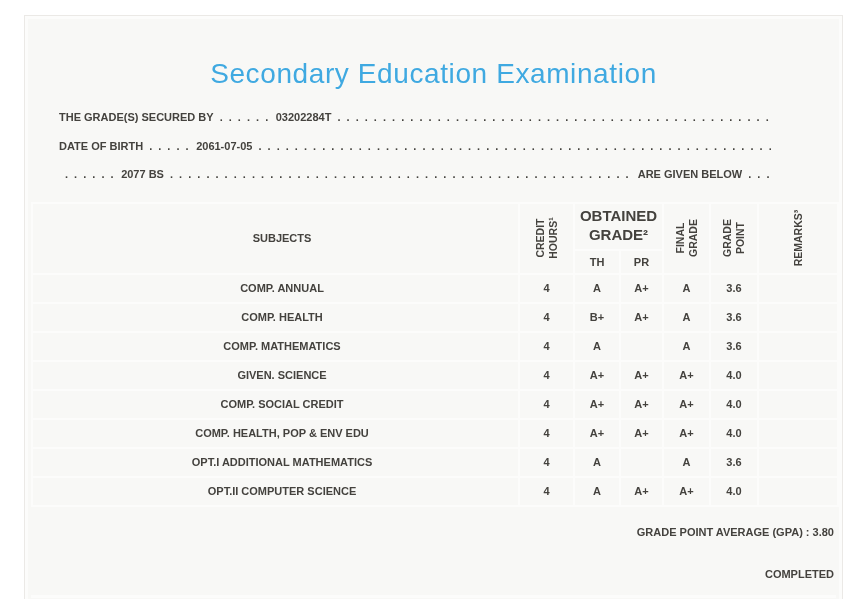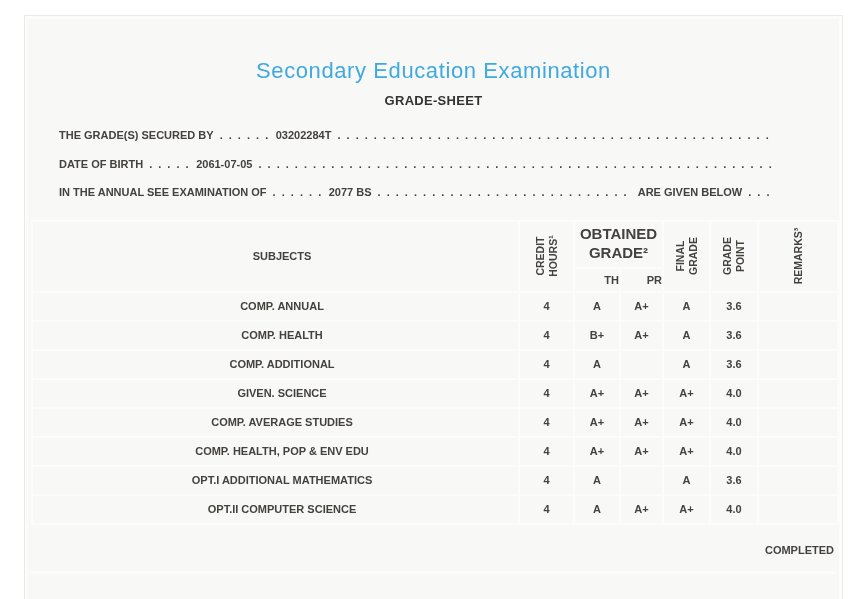--- a/index.html
+++ b/index.html
@@ -19,21 +19,21 @@
   .doc-card {
     position: absolute; left: 24px; top: 15px;
     width: 819px; height: 610px;
     background: var(--card-bg);
     border: 1px solid var(--card-border);
     box-shadow: inset 0 0 0 3px var(--grid-white);
   }
   .content { padding: 0 6px; }
   .doc-title {
     margin-top: 42px; text-align: center;
-    font-size: 22px; font-weight: 400; letter-spacing: 0.6px;
+    font-size: 28px; font-weight: 400; letter-spacing: 0.6px;
     color: var(--title-blue);
   }
   .doc-subtitle {
     margin-top: 9px; text-align: center;
     font-size: 13px; font-weight: bold; letter-spacing: 0.3px;
     color: var(--subtitle-dark);
   }
   .info { margin: 13px 26px 0 28px; }
   .info-line {
     display: flex; align-items: center;
@@ -53,67 +53,65 @@
   table.grades {
     width: 100%; margin-top: 13px;
     border-collapse: collapse; table-layout: fixed;
   }
   .grades th, .grades td {
     border: 2px solid var(--grid-white);
     font-size: 11px; font-weight: bold; color: var(--text-dark);
     text-align: center; padding: 0; overflow: hidden;
   }
   .grades thead tr.main-hdr th { height: 47px; }
-  .grades thead tr.sub-hdr th { height: 24px; text-align: right; }
+  .grades thead tr.sub-hdr th { height: 24px; }
   .grades td { height: 29px; }
   th.subjects-hdr, td.subject-cell { text-align: center; padding-left: 13px; }
   th.obtained-hdr { white-space: pre-line; line-height: 1.25; font-size: 15px; }
   th.rot { position: relative; }
   th.rot .rot-inner {
     position: absolute; left: 50%; top: 50%;
     transform: translate(-50%, -50%) rotate(-90deg);
     white-space: pre-line; line-height: 1.2; text-align: center;
     width: 66px; font-size: 10.5px;
   }
   .footer {
     margin: 19px 2px 0 0;
     text-align: right;
     font-size: 11px; font-weight: bold; color: var(--text-dark);
   }
   .footer .gpa-line { height: 16px; }
-  .footer .status-line { margin-top: 15px; height: 16px; }
+  .footer .status-line { margin-top: 26px; height: 16px; }
   .section-sep {
     margin-top: 11px;
     border-top: 3px solid var(--grid-white);
   }
 </style>
 </head>
 <body>
 
 <div class="doc-card">
   <div class="content">
 
     <div class="doc-title">Secondary Education Examination</div>
-    <div class="doc-subtitle">GRADE-SHEET</div>
 
     <div class="info">
       <div class="info-line">
         <span>THE GRADE(S) SECURED BY</span>
         <span class="dots">. . . . . .</span>
         <span>03202284T</span>
         <span class="fill">. . . . . . . . . . . . . . . . . . . . . . . . . . . . . . . . . . . . . . . . . . . . . . . . . . . . . . . . . . . . . . . . . . . . . . . . . . . . . . . .</span>
       </div>
       <div class="info-line">
         <span>DATE OF BIRTH</span>
         <span class="dots">. . . . .</span>
         <span>2061-07-05</span>
         <span class="fill">. . . . . . . . . . . . . . . . . . . . . . . . . . . . . . . . . . . . . . . . . . . . . . . . . . . . . . . . . . . . . . . . . . . . . . . . . . . . . . . .</span>
       </div>
       <div class="info-line">
-        <span>IN THE ANNUAL SEE EXAMINATION OF</span>
         <span class="dots">. . . . . .</span>
         <span>2077 BS</span>
         <span class="fill">. . . . . . . . . . . . . . . . . . . . . . . . . . . . . . . . . . . . . . . . . . . . . . . . . . . . . . . . . . . . . . . .</span>
         <span class="suffix">ARE GIVEN BELOW</span>
         <span class="trail">. . .</span>
       </div>
     </div>
 
     <table class="grades">
       <colgroup>
@@ -164,39 +162,39 @@
         <tr>
           <td class="subject-cell">COMP. HEALTH</td>
           <td>4</td>
           <td>B+</td>
           <td>A+</td>
           <td>A</td>
           <td>3.6</td>
           <td></td>
         </tr>
         <tr>
-          <td class="subject-cell">COMP. ADDITIONAL</td>
+          <td class="subject-cell">COMP. MATHEMATICS</td>
           <td>4</td>
           <td>A</td>
           <td></td>
           <td>A</td>
           <td>3.6</td>
           <td></td>
         </tr>
         <tr>
           <td class="subject-cell">GIVEN. SCIENCE</td>
           <td>4</td>
           <td>A+</td>
           <td>A+</td>
           <td>A+</td>
           <td>4.0</td>
           <td></td>
         </tr>
         <tr>
-          <td class="subject-cell">COMP. AVERAGE STUDIES</td>
+          <td class="subject-cell">COMP. SOCIAL CREDIT</td>
           <td>4</td>
           <td>A+</td>
           <td>A+</td>
           <td>A+</td>
           <td>4.0</td>
           <td></td>
         </tr>
         <tr>
           <td class="subject-cell">COMP. HEALTH, POP &amp; ENV EDU</td>
           <td>4</td>
@@ -221,19 +219,20 @@
           <td>A</td>
           <td>A+</td>
           <td>A+</td>
           <td>4.0</td>
           <td></td>
         </tr>
       </tbody>
     </table>
 
     <div class="footer">
+      <div class="gpa-line">GRADE POINT AVERAGE (GPA) : 3.80</div>
       <div class="status-line">COMPLETED</div>
     </div>
 
     <div class="section-sep"></div>
 
   </div>
 </div>
 
 </body></html>

